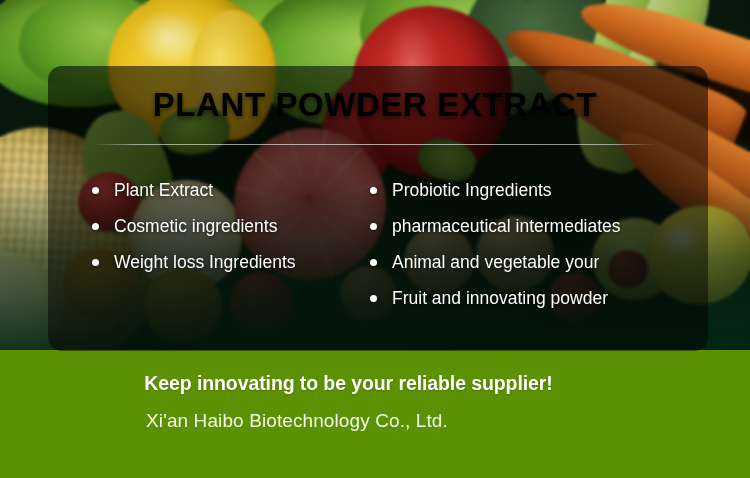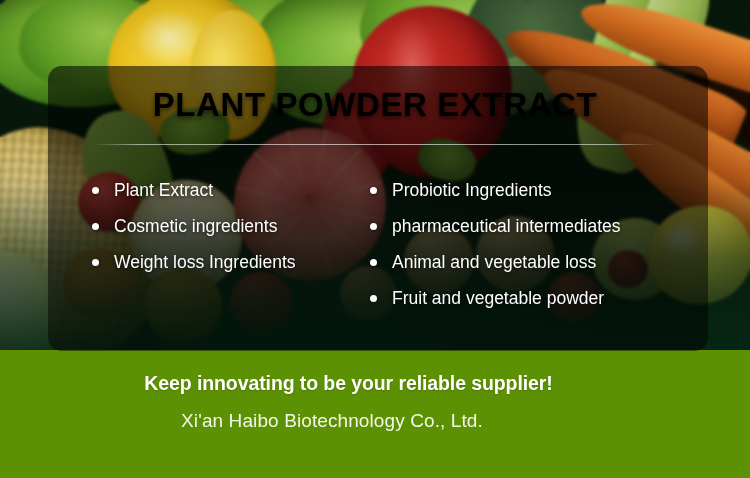--- a/index.html
+++ b/index.html
@@ -284,21 +284,20 @@
     letter-spacing:-0.1px;
     text-shadow:0 1px 2px rgba(0,0,0,.18);
   }
   .footer-company {
     position:absolute; left:0; top:410px; width:594px;
     text-align:center;
     color:#f2f7e8;
     font-size:19px;
     font-weight:normal;
     letter-spacing:.1px;
-    margin-left:35px;
   }
 
   
   .panel {
     position:absolute;
     left:48px; top:66px;
     width:660px; height:285px;
     border-radius:14px;
     background: linear-gradient(180deg, rgba(0,0,0,.56) 0%, rgba(0,0,0,.50) 40%, rgba(0,0,0,.44) 100%);
     overflow:hidden;
@@ -437,25 +436,25 @@
       <li>
         <span class="dot"></span>
         <span>Probiotic Ingredients</span>
       </li>
       <li>
         <span class="dot"></span>
         <span>pharmaceutical intermediates</span>
       </li>
       <li>
         <span class="dot"></span>
-        <span>Animal and vegetable loss</span>
-      </li>
-      <li>
-        <span class="dot"></span>
-        <span>Fruit and vegetable powder</span>
+        <span>Animal and vegetable your</span>
+      </li>
+      <li>
+        <span class="dot"></span>
+        <span>Fruit and innovating powder</span>
       </li>
     </ul>
   </div>
 
   <div class="footer-tagline">Keep innovating to be your reliable supplier!</div>
   <div class="footer-company">Xi'an Haibo Biotechnology Co., Ltd.</div>
 
 </div>
 
 </body></html>

